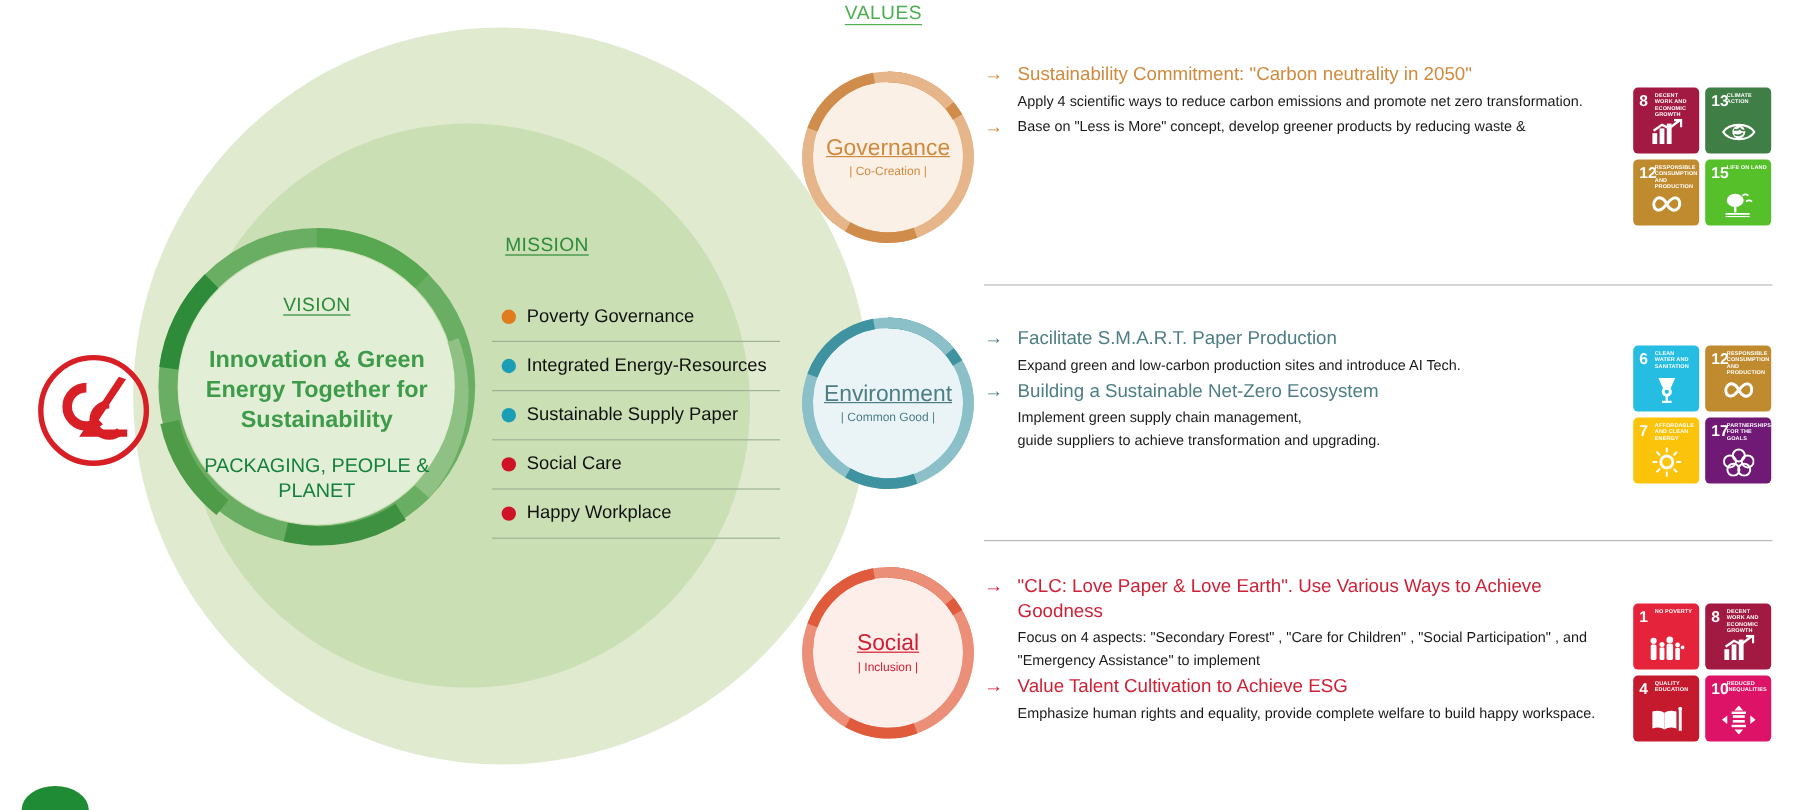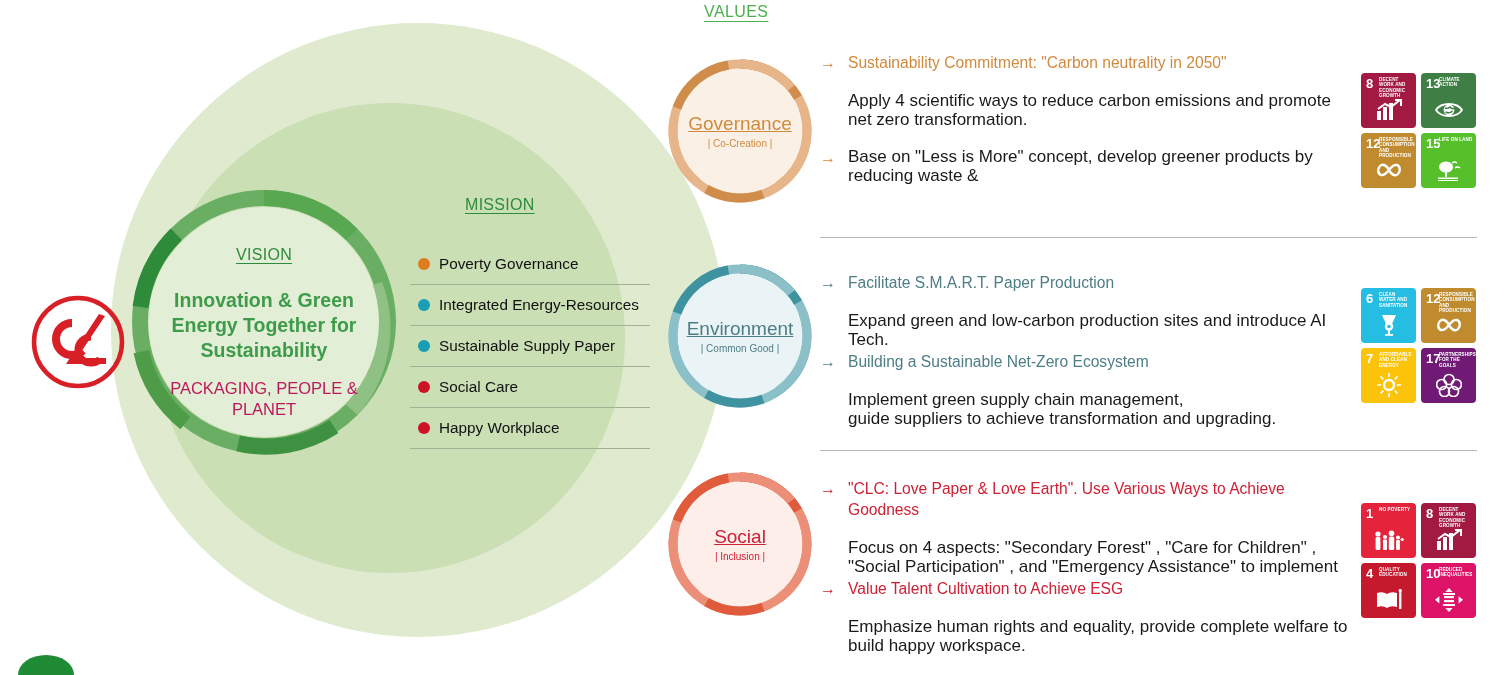--- a/index.html
+++ b/index.html
@@ -48,28 +48,28 @@
     text-align: center; font-size: 16px; color: #2f8b3c;
     text-decoration: underline; text-underline-offset: 3px; letter-spacing: .3px;
   }
   .vision-head {
     position: absolute; left: 140px; top: 288px; width: 248px;
     text-align: center; font-size: 19.5px; font-weight: bold;
     color: #3d9b4a; line-height: 1.28;
   }
   .vision-sub {
     position: absolute; left: 145px; top: 378px; width: 238px;
-    text-align: center; font-size: 16.5px; color: #be185d; line-height: 1.3;
+    text-align: center; font-size: 16.5px; color: #15803d; line-height: 1.3;
   }
 
   
   .mission-label {
     position: absolute; left: 421px; top: 196px;
     font-size: 16px; color: #2f8b3c;
-    text-decoration: underline; text-underline-offset: 3px; letter-spacing: .3px; margin-left: 44px;
+    text-decoration: underline; text-underline-offset: 3px; letter-spacing: .3px;
   }
   .mission-list { position: absolute; left: 410px; top: 244px; width: 240px; }
   .mission-item {
     display: flex; align-items: center; height: 41px;
     border-bottom: 1px solid #9fb394;
     padding-left: 8px;
   }
   .mission-item:first-child { border-top: none; }
   .m-dot { width: 12px; height: 12px; border-radius: 50%; flex: 0 0 auto; margin-right: 9px; }
   .m-text { font-size: 15.3px; color: #111; white-space: nowrap; }
@@ -95,22 +95,22 @@
   .block { position: absolute; left: 820px; width: 530px; }
   .entry { position: relative; margin-bottom: 2px; }
   .arrow {
     position: absolute; left: 0; top: 0;
     font-size: 16px; line-height: 21px;
   }
   .entry-head {
     padding-left: 28px; font-size: 15.6px; line-height: 21px; font-weight: normal;
   }
   .entry-body {
-    padding-left: 28px; font-size: 17px; line-height: 19px; color: #1a1a1a;
-    margin-top: 18px;
+    padding-left: 28px; font-size: 12px; line-height: 19px; color: #1a1a1a;
+    margin-top: 2px;
   }
   .divider {
     position: absolute; left: 820px; width: 657px; height: 1px; background: #b9b9b9;
   }
 
   
   .sdg-grid {
     position: absolute; display: grid;
     grid-template-columns: 55px 55px; grid-template-rows: 55px 55px;
     gap: 5px;

